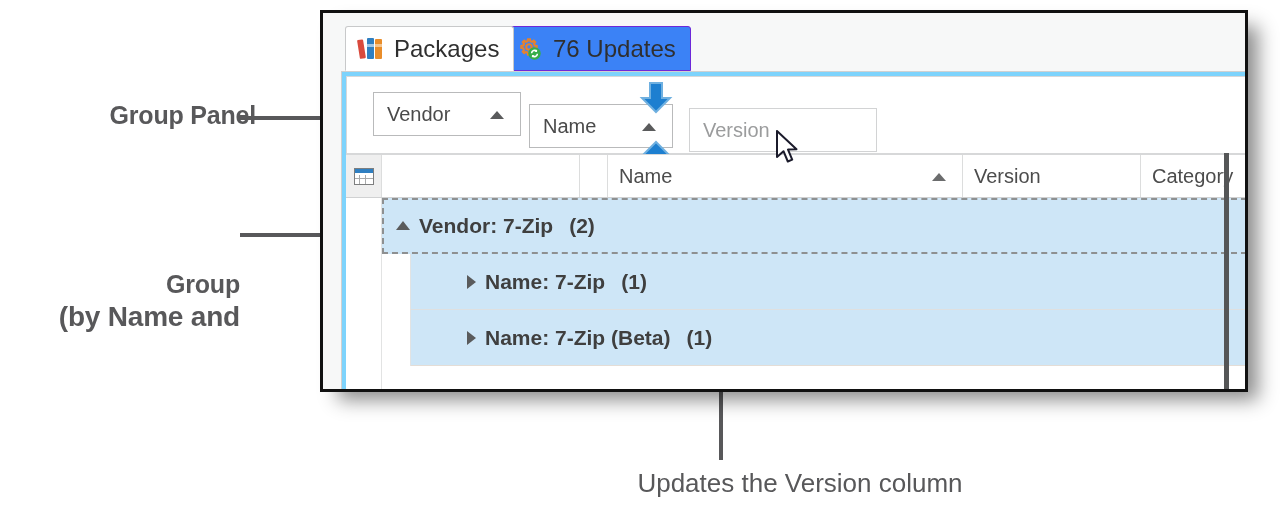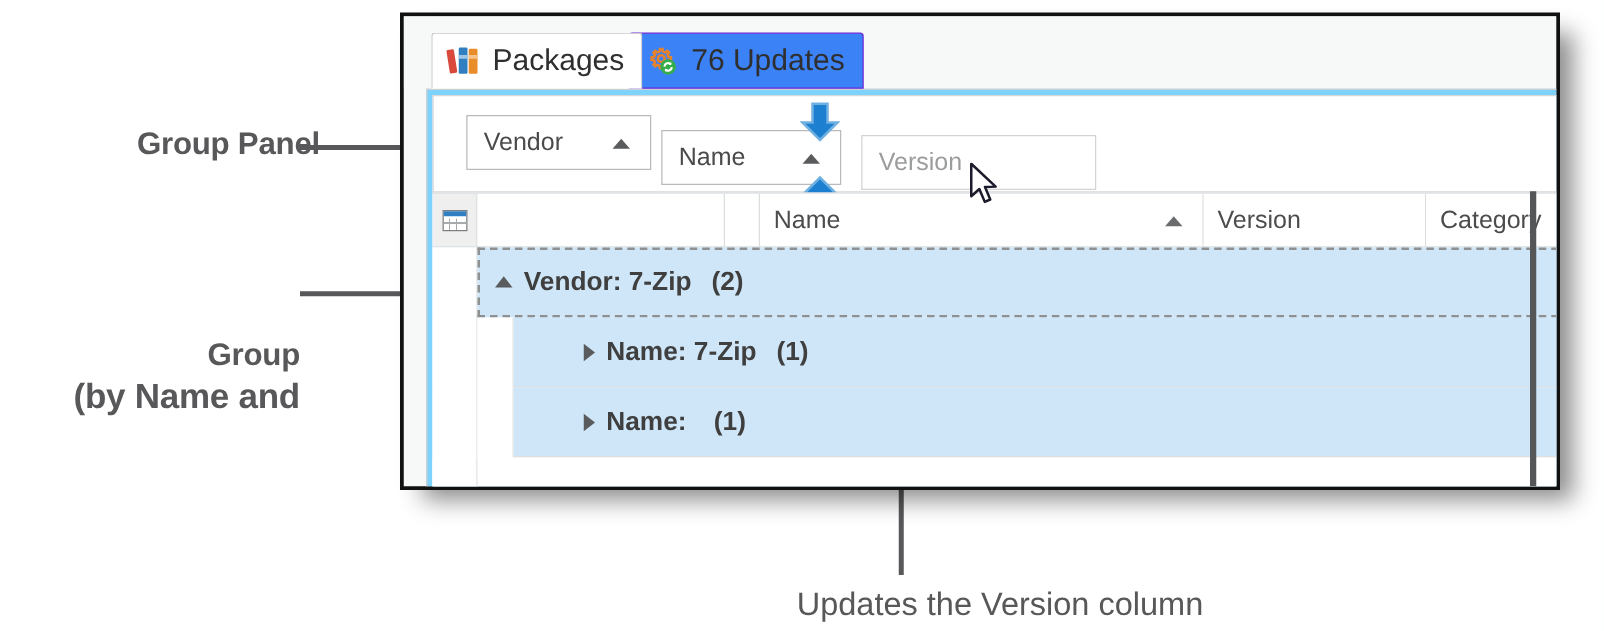--- a/index.html
+++ b/index.html
@@ -412,20 +412,21 @@
       </div>
 
       <div class="grid-row" id="row-name2">
         <div class="row-indent"></div>
         <div class="row-indent2"></div>
         <div class="row-body">
           <span class="nested-pad"></span>
           <span class="expander expander-closed"></span>
           <span>Name</span>
             <span>:&nbsp;</span>
+          <span>7-Zip (Beta)</span>
           <span class="row-count">(1)</span>
         </div>
       </div>
 
       <div class="grid-row" id="row-empty">
         <div class="row-indent"></div>
       </div>
 
     </div>
   </div>

